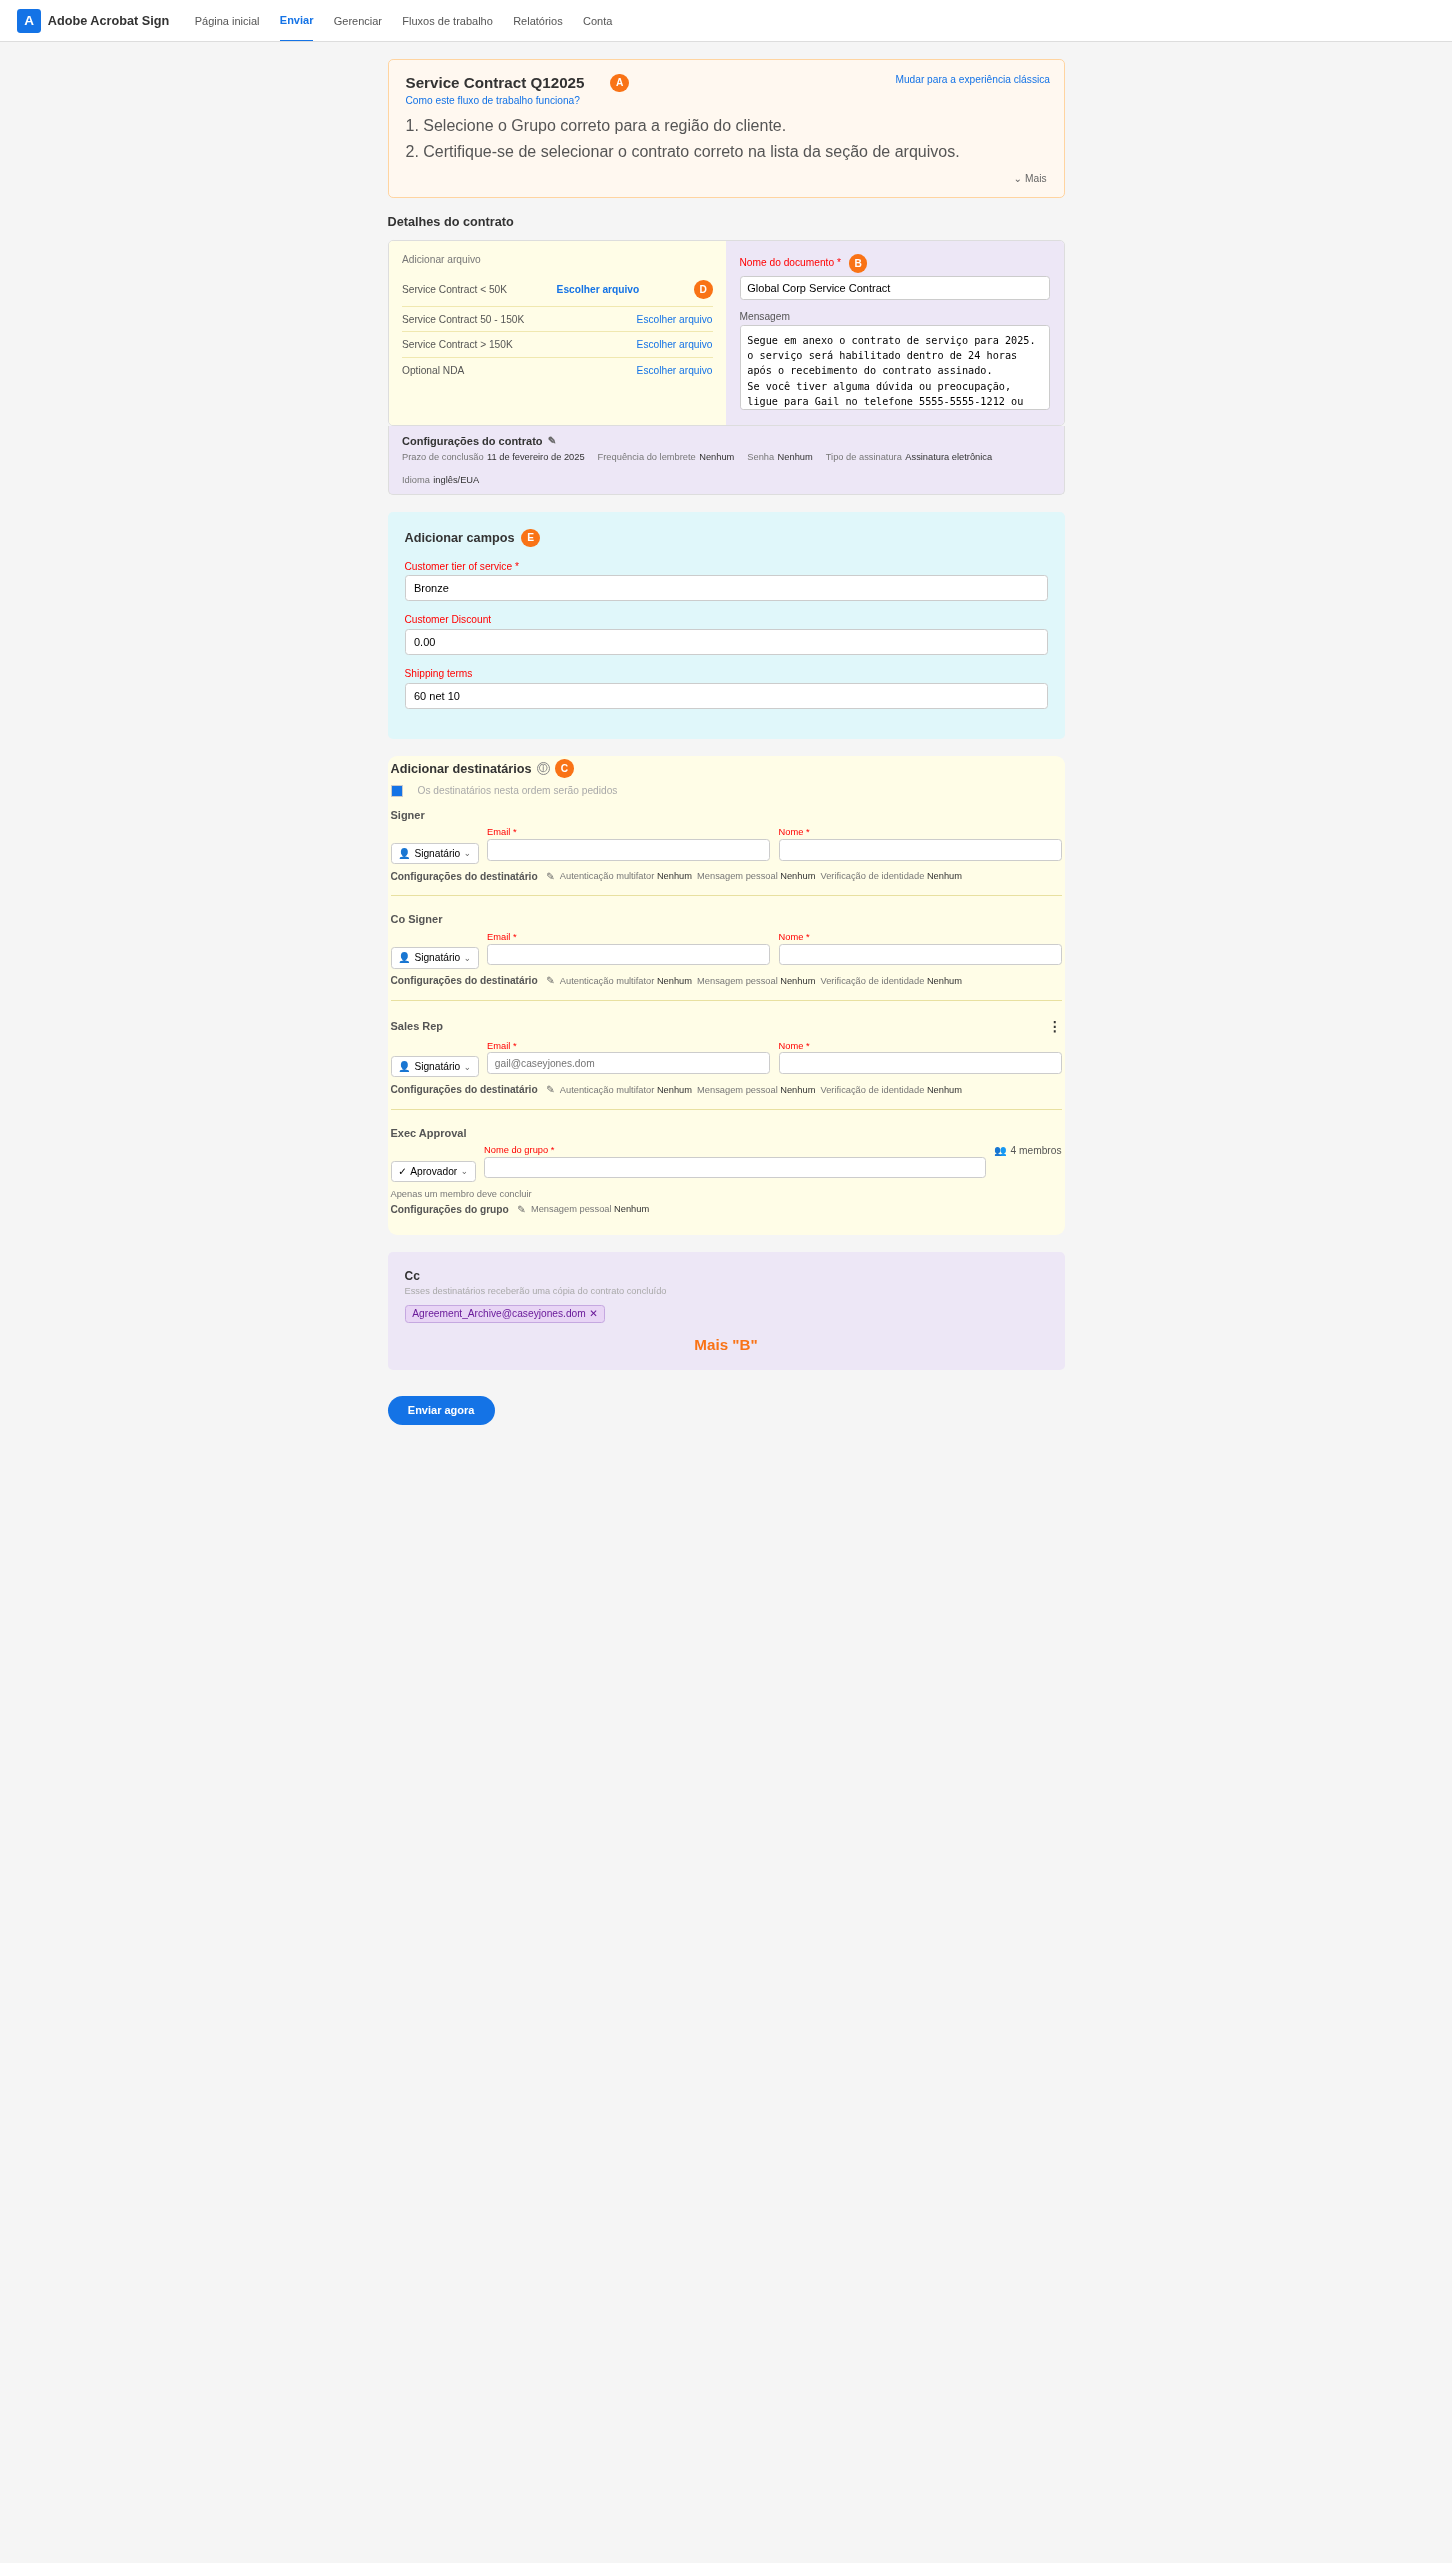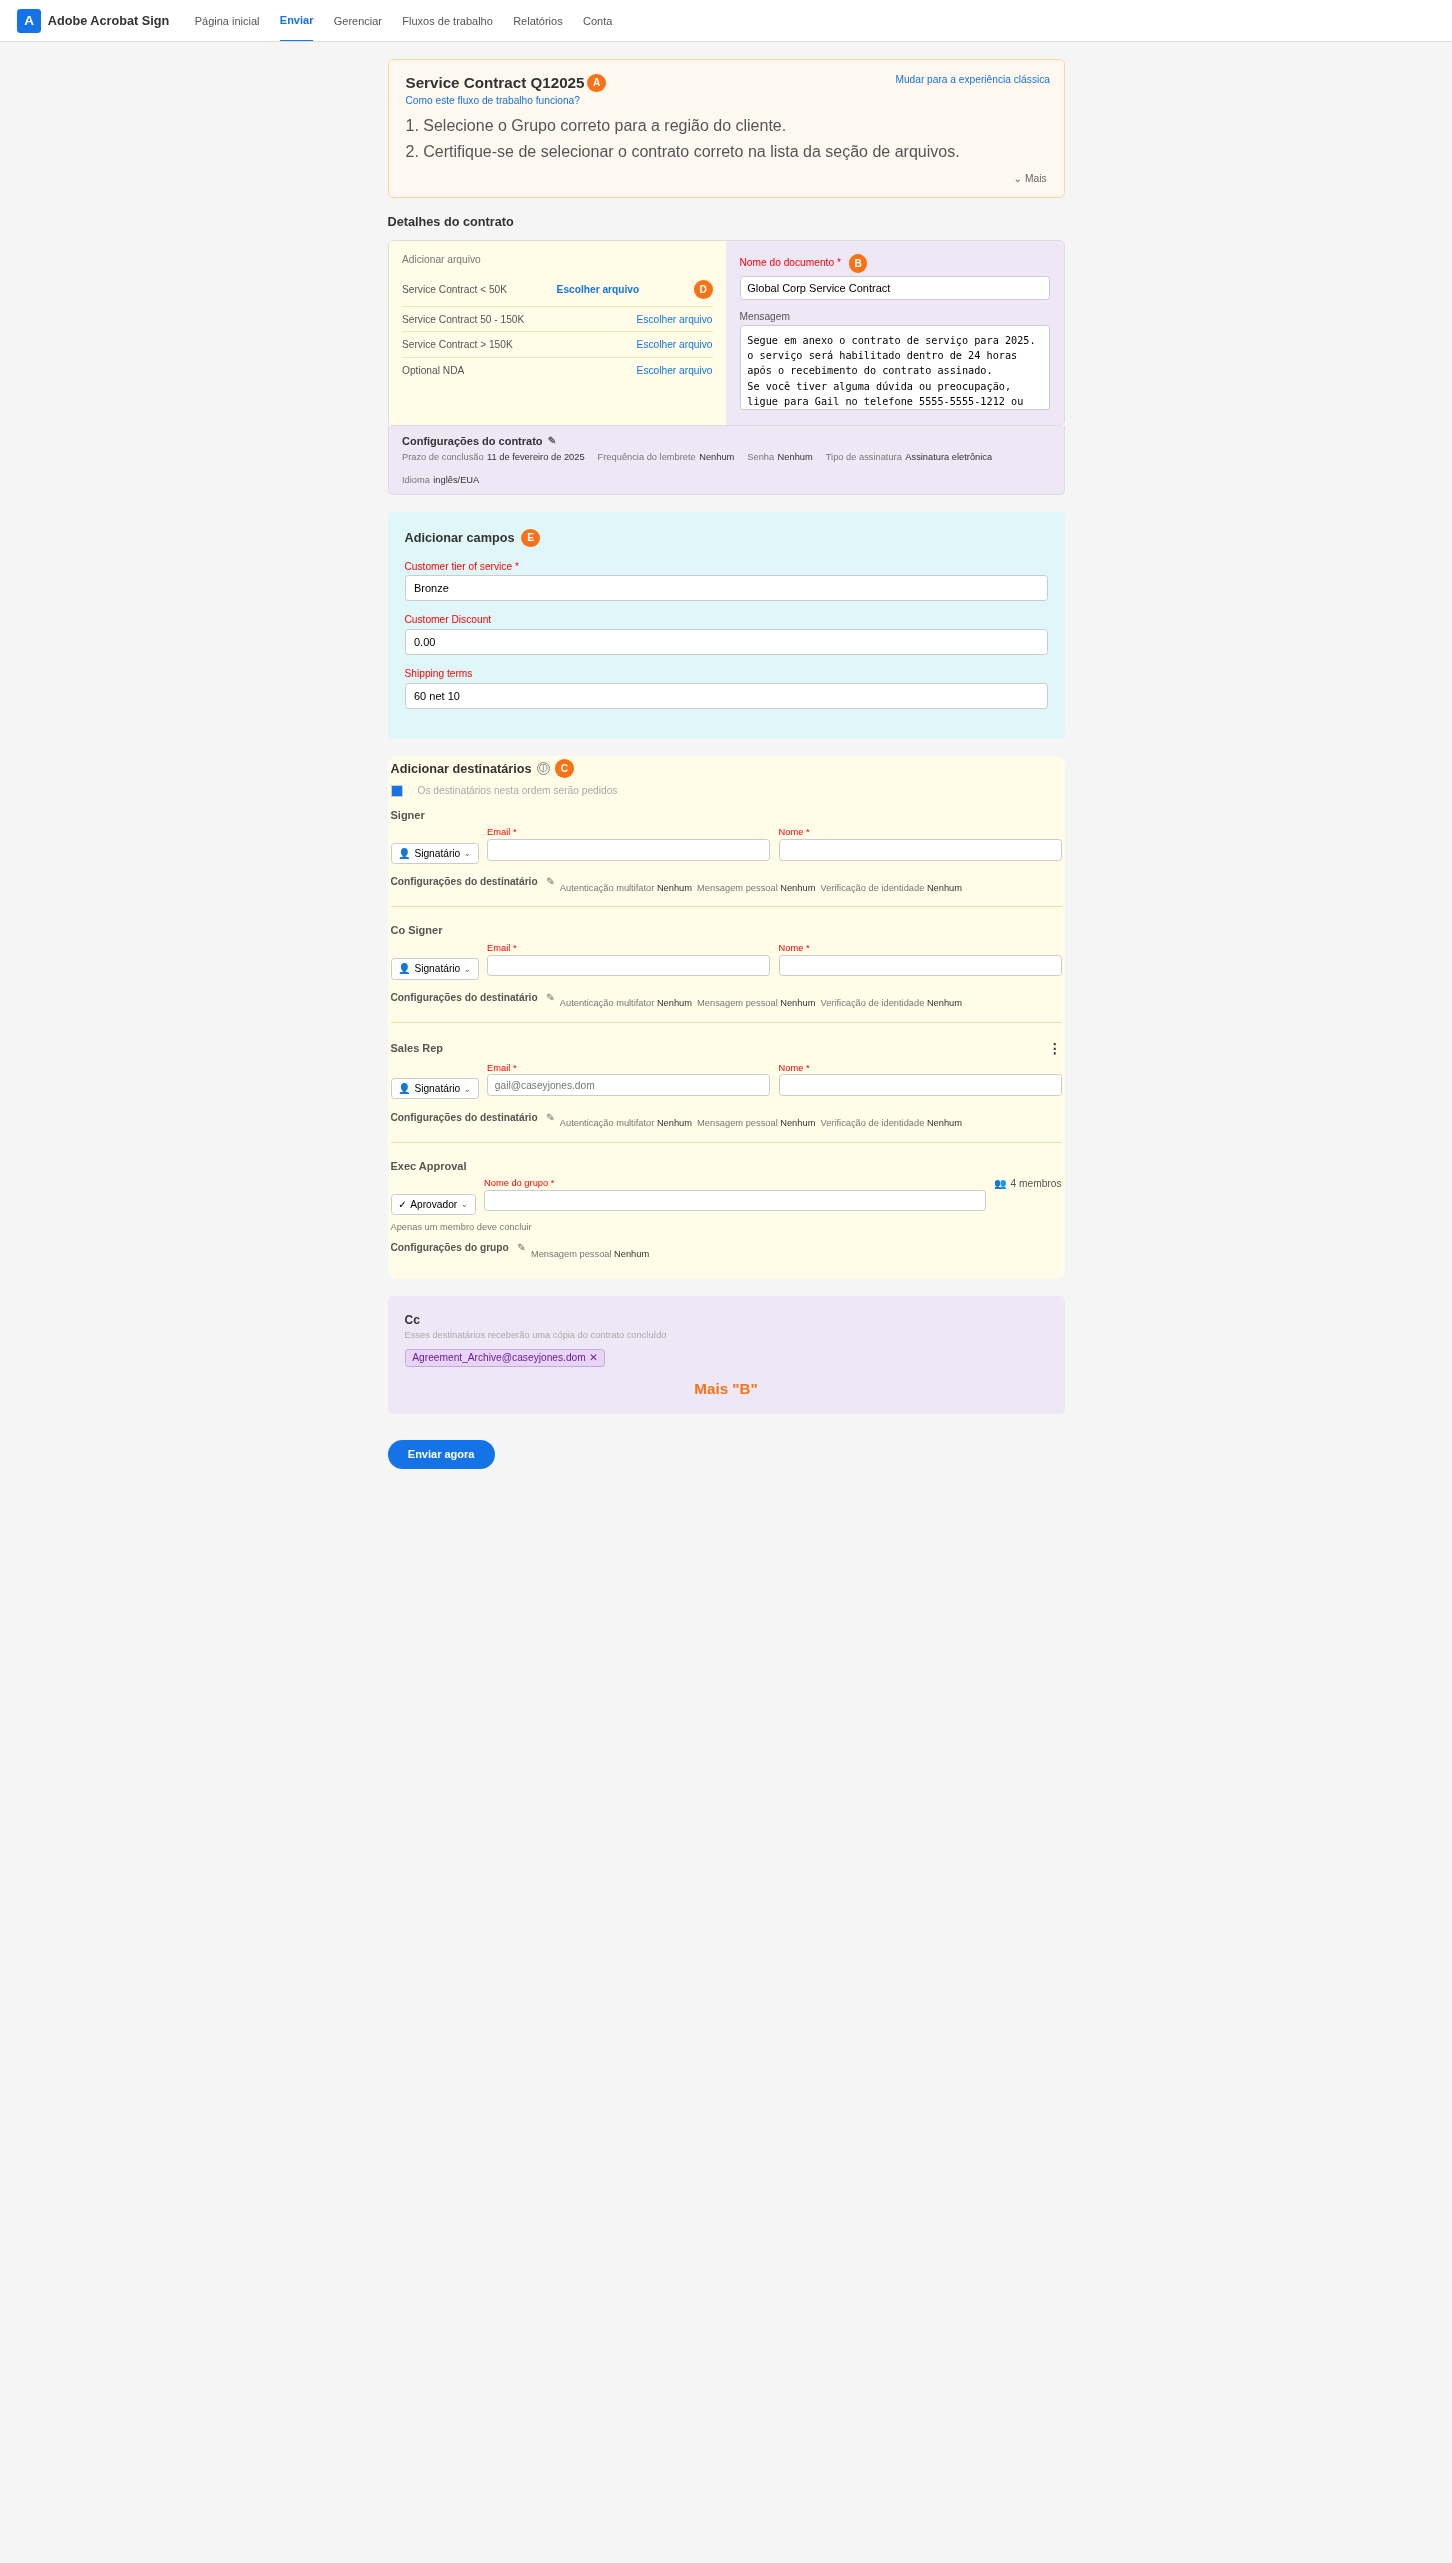--- a/index.html
+++ b/index.html
@@ -12,21 +12,21 @@
     .header-logo-text { font-size: 12.7px; font-weight: 600; color: #333; }
     .header-nav { display: flex; gap: 20.3px; align-items: center; }
     .nav-item { font-size: 11px; color: #555; text-decoration: none; cursor: pointer; padding: 13.5px 0; }
     .nav-item.active { color: #1473e6; border-bottom: 1.7px solid #1473e6; font-weight: 600; }
 
     
     .page { max-width: 694px; margin: 0 auto; padding: 17px 8.5px; }
 
     
     .top-banner { background: #fff8f0; border: 0.8px solid #ffd4a0; border-radius: 5.1px; padding: 13.5px 17px; margin-bottom: 17px; position: relative; }
-    .banner-title { font-size: 15.2px; font-weight: 700; color: #333; display: flex; align-items: center; gap: 3px; }
+    .banner-title { font-size: 15.2px; font-weight: 700; color: #333; display: flex; align-items: center; gap: 26px; }
     .badge-a { background: #f97316; color: white; border-radius: 50%; width: 18.6px; height: 18.6px; display: inline-flex; align-items: center; justify-content: center; font-size: 10.2px; font-weight: bold; }
     .banner-link { color: #1473e6; font-size: 10.2px; cursor: pointer; margin-top: 3.4px; display: block; }
     .banner-instructions { margin-top: 6.8px; font-size: 16px; color: #555; line-height: 1.6; }
     .banner-top-right { position: absolute; top: 13.5px; right: 13.5px; color: #1473e6; font-size: 10.2px; cursor: pointer; }
     .banner-more { text-align: right; font-size: 10.2px; color: #666; margin-top: 8.5px; cursor: pointer; }
 
     
     .section-title { font-size: 12.7px; font-weight: 700; color: #333; margin-bottom: 10.2px; }
 
     
@@ -79,21 +79,21 @@
     .recipient-block-title { font-size: 11px; font-weight: 600; color: #555; margin-bottom: 6.8px; }
     .recipient-row { display: flex; gap: 8.5px; align-items: flex-start; margin-bottom: 6.8px; }
     .signatory-btn { display: flex; align-items: center; gap: 3.4px; border: 0.8px solid #ccc; border-radius: 3.4px; padding: 4.2px 6.8px; font-size: 10.2px; background: white; cursor: pointer; white-space: nowrap; }
     .email-field-wrap { flex: 1; }
     .name-field-wrap { flex: 1; }
     .field-label-sm { font-size: 9.3px; color: #555; margin-bottom: 1.7px; }
     .field-label-sm span { color: red; }
     .recipient-input { width: 100%; border: 0.8px solid #ccc; border-radius: 3.4px; padding: 4.2px 6.8px; font-size: 10.2px; background: white; }
     .recipient-config { font-size: 9.3px; color: #555; margin-top: 5.1px; display: flex; align-items: center; gap: 5.1px; flex-wrap: wrap; }
     .recipient-config-title { font-weight: 600; font-size: 10.2px; margin-right: 3.4px; }
-    .config-pair { display: flex; gap: 2.5px; margin-top: 12px; }
+    .config-pair { display: flex; gap: 2.5px; }
     .config-pair-key { color: #777; }
     .config-pair-val { color: #333; }
 
     
     .approver-block { margin-bottom: 17px; }
     .approver-row { display: flex; gap: 8.5px; align-items: flex-start; margin-bottom: 6.8px; }
     .approver-btn { display: flex; align-items: center; gap: 3.4px; border: 0.8px solid #ccc; border-radius: 3.4px; padding: 4.2px 6.8px; font-size: 10.2px; background: white; cursor: pointer; }
     .members-badge { font-size: 10.2px; color: #555; display: flex; align-items: center; gap: 3.4px; margin-left: auto; }
     .approver-note { font-size: 9.3px; color: #777; margin-bottom: 5.1px; }
     .group-config { font-size: 9.3px; color: #555; margin-top: 5.1px; display: flex; align-items: center; gap: 5.1px; flex-wrap: wrap; }

